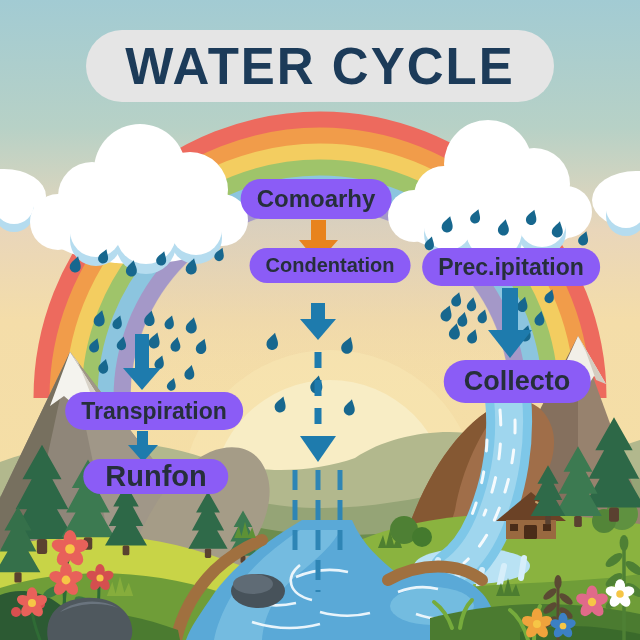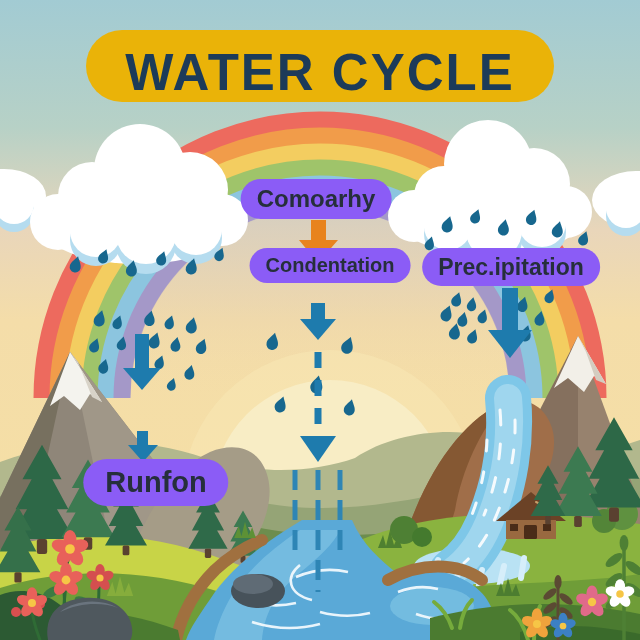--- a/index.html
+++ b/index.html
@@ -1,31 +1,31 @@
 <!DOCTYPE html>
 <html><head>
 <meta charset="utf-8">
 <style>
   html,body{margin:0;padding:0;background:#1e1e1e;}
   .stage{position:relative;width:640px;height:640px;overflow:hidden;
          font-family:"Liberation Sans",sans-serif;background:#a3cdd6;}
   svg.scene{position:absolute;inset:0;display:block;}
   .title-pill{position:absolute;left:50%;top:30px;transform:translateX(-50%);
-              width:468px;height:72px;background:#eab308;border-radius:40px;
-              display:flex;align-items:flex-end;justify-content:center;}
+              width:468px;height:72px;background:#e5e5e5;border-radius:40px;
+              display:flex;align-items:center;justify-content:center;}
   .title-pill span{font-size:51px;font-weight:700;letter-spacing:2px;color:#1c3b59;}
   .label{position:absolute;transform:translateX(-50%);background:#8b5cf6;color:#262f3b;
          font-weight:700;border-radius:999px;padding:6px 16px;font-size:23px;
          white-space:nowrap;line-height:1.15;}
   .l-top{left:316px;top:179px;font-size:24px;}
   .l-evap{left:146px;top:272px;font-size:24px;}
   .l-cond{left:330px;top:248px;font-size:20px;text-align:center;}
   .l-prec{left:511px;top:248px;font-size:23px;}
   .l-tran{left:154px;top:392px;font-size:23px;}
-  .l-run{left:156px;top:459px;font-size:29px;padding:7px 22px;}
+  .l-run{left:156px;top:459px;font-size:29px;padding:1px 22px;}
   .l-coll{left:517px;top:360px;font-size:27px;padding:6px 20px;}
 </style>
 </head>
 <body>
 
 <div class="stage">
 
 <svg class="scene" width="640" height="640" viewBox="0 0 640 640">
   <defs>
     <linearGradient id="sky" x1="0" y1="0" x2="0" y2="1">
@@ -371,15 +371,17 @@
   </g>
 </svg>
 
   <div class="title-pill">
     <span>WATER CYCLE</span>
   </div>
 
   <div class="label l-top">Comoarhy</div>
   <div class="label l-cond">Condentation</div>
   <div class="label l-prec">Prec.ipitation</div>
+  <div class="label l-tran">Transpiration</div>
   <div class="label l-run">Runfon</div>
+  <div class="label l-coll">Collecto</div>
 
 </div>
 
 </body></html>

